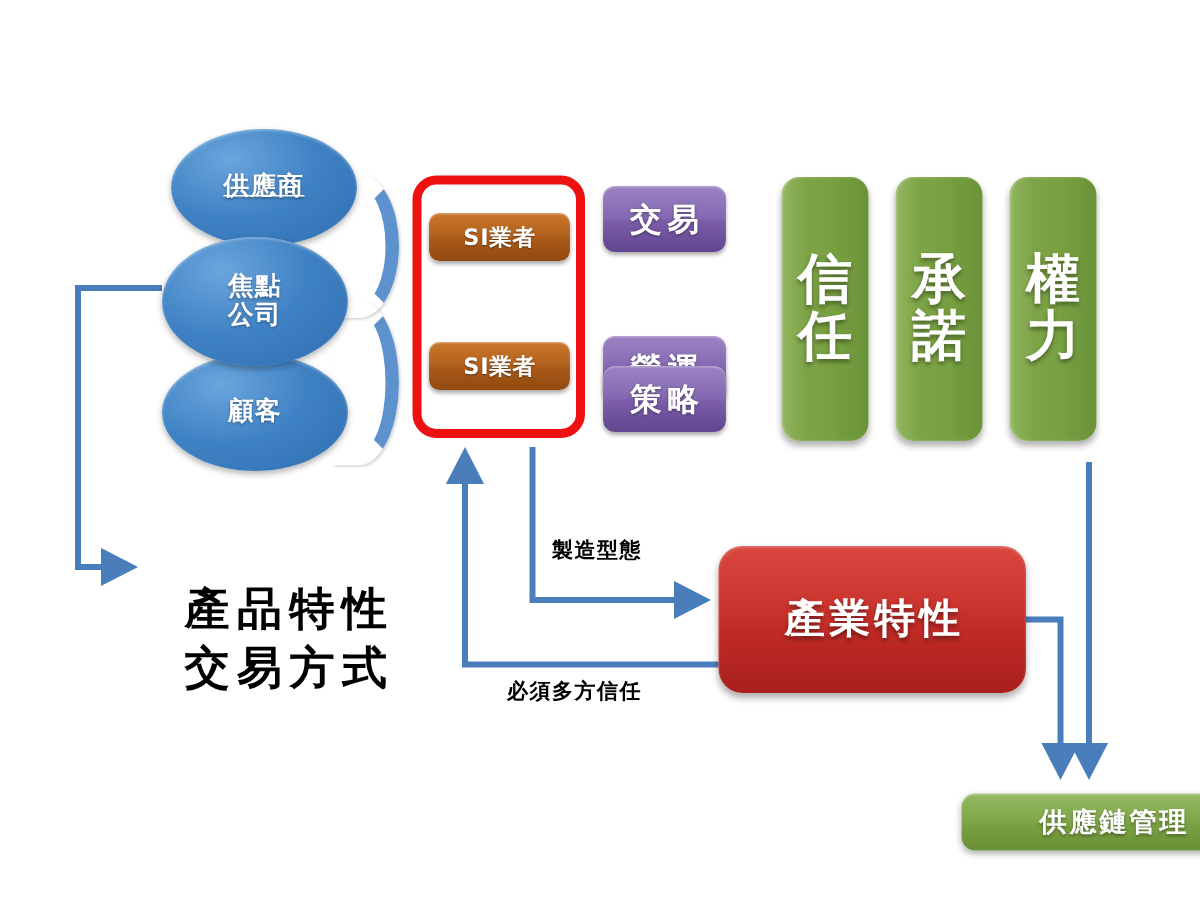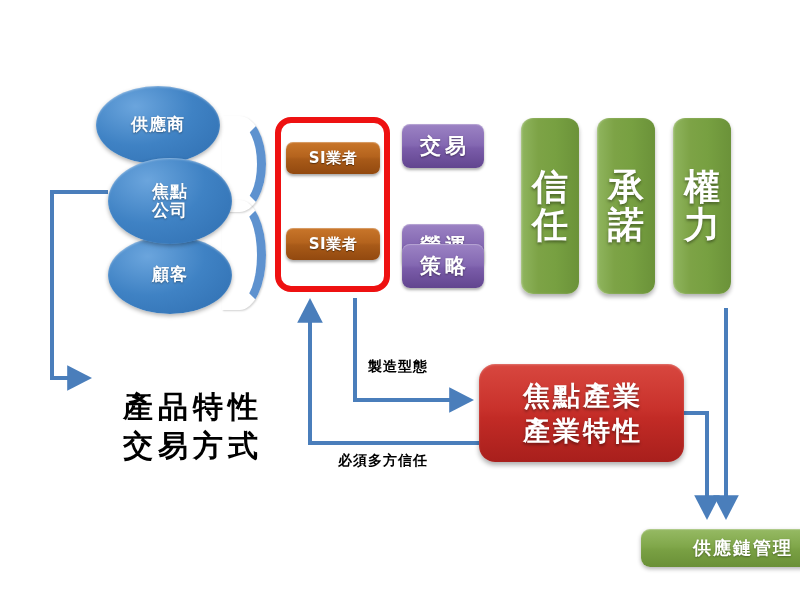--- a/index.html
+++ b/index.html
@@ -26,21 +26,21 @@
     text-align: center;
     color: #ffffff;
     font-weight: 600;
     letter-spacing: 1px;
     line-height: 1.12;
     background: radial-gradient(ellipse at 32% 26%, #6ba5dd 0%, #3f82c4 48%, #2f6eb0 100%);
     box-shadow: 0 2px 4px rgba(0,0,0,0.30), inset 0 1px 2px rgba(255,255,255,0.35);
     text-shadow: 0 1px 2px rgba(0,0,0,0.35);
     font-size: 17px;
   }
-  #ellipse-supplier { left: 96px; top: 86px;  width: 124px; height: 78px; z-index: 6; }
+  #ellipse-supplier { left: 114px; top: 86px;  width: 124px; height: 78px; z-index: 6; text-decoration: underline; }
   #ellipse-focal    { left: 108px; top: 158px; width: 124px; height: 86px; z-index: 7; }
   #ellipse-customer { left: 108px; top: 236px; width: 124px; height: 78px; z-index: 6; }
 
   
   .brace {
     position: absolute;
     border: 9px solid #5e92cf;
     border-left-color: transparent;
     border-top-color: transparent;
     border-bottom-color: transparent;
@@ -283,21 +283,20 @@
     <span class="ch">權</span>
     <span class="ch">力</span>
   </div>
 
   <div id="feature-list">
     <span class="line">產品特性</span>
     <span class="line">交易方式</span>
   </div>
 
   <div id="focal-industry-box">
-    <span>焦點產業</span>
     <span>產業特性</span>
   </div>
 
   <div id="scm-box">
     <span>供應鏈管理</span>
   </div>
 
   <div class="edge-label" id="label-custom-demand">製造型態</div>
   <div class="edge-label" id="label-mutual-trust">必須多方信任</div>
 

